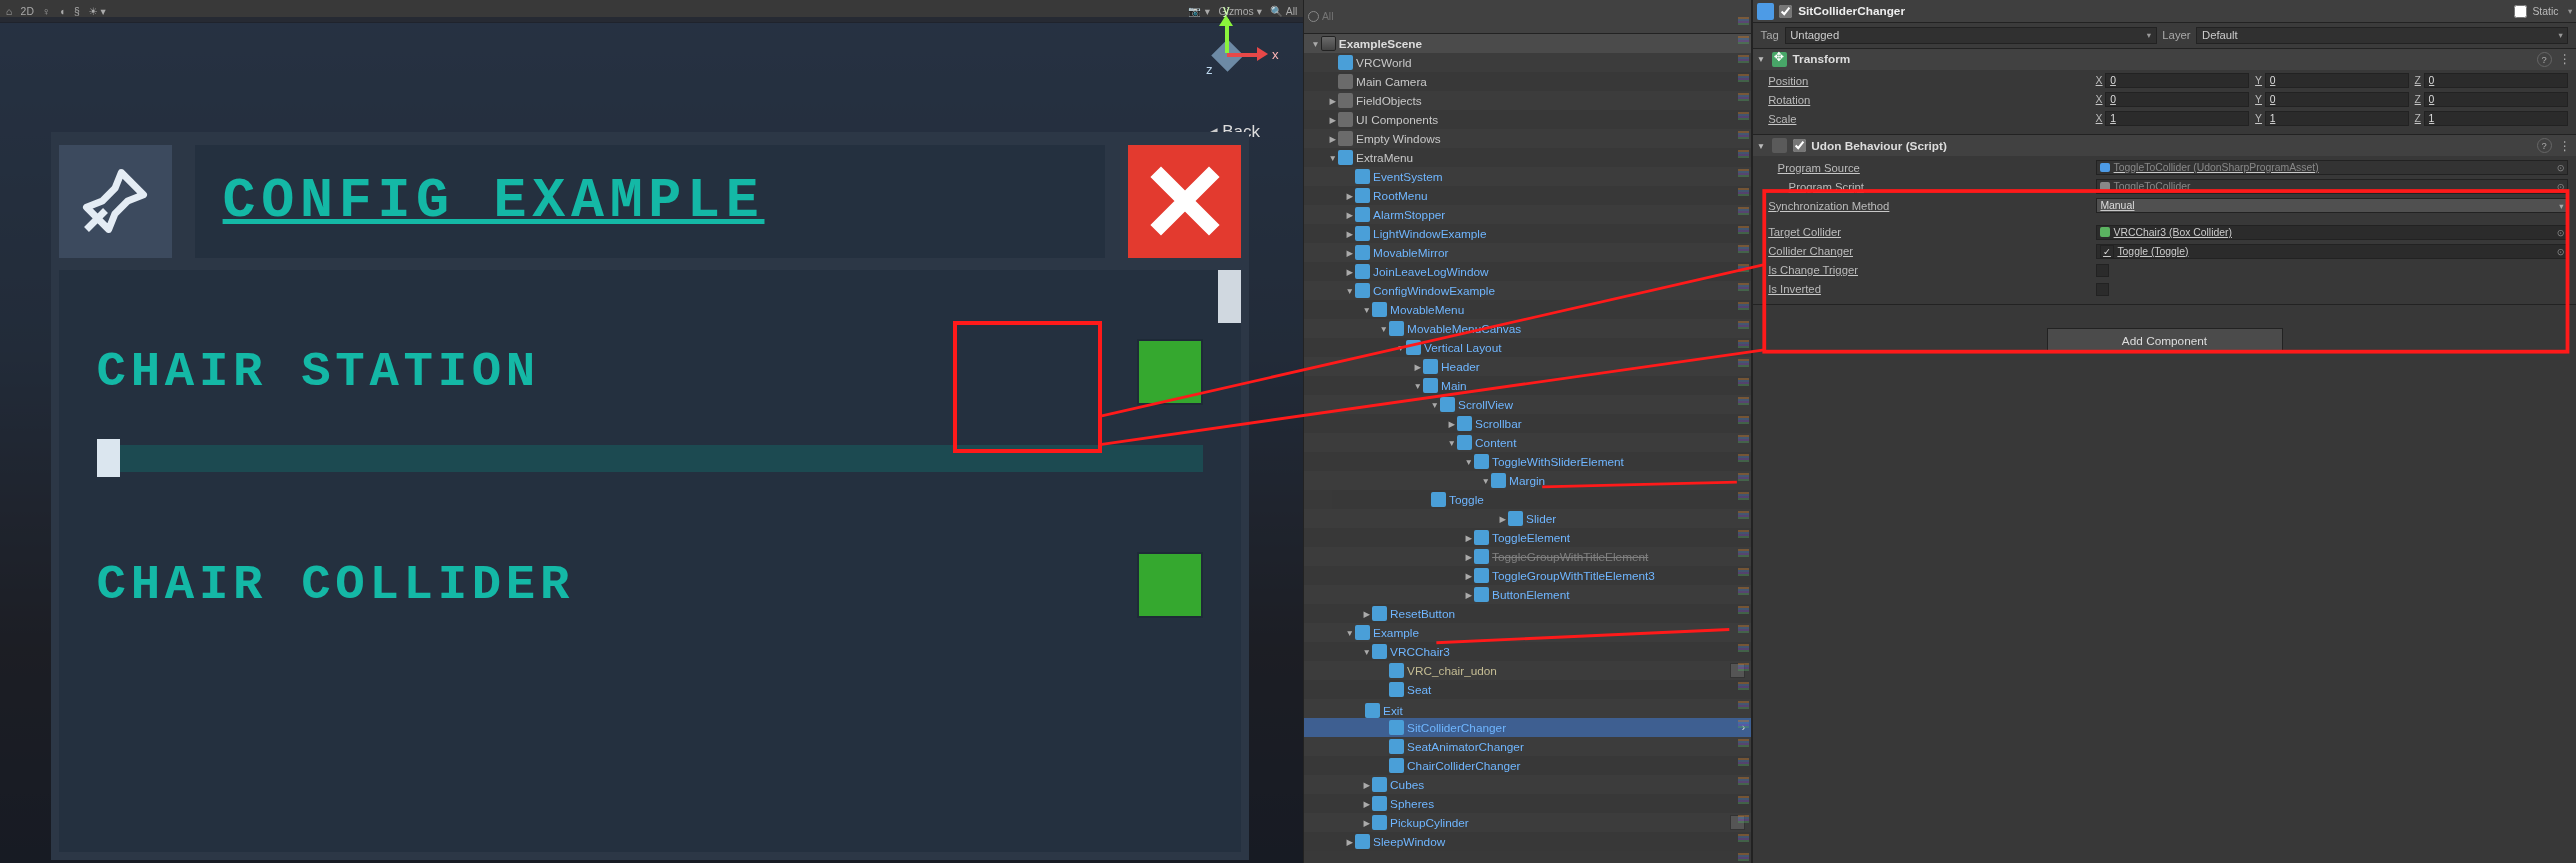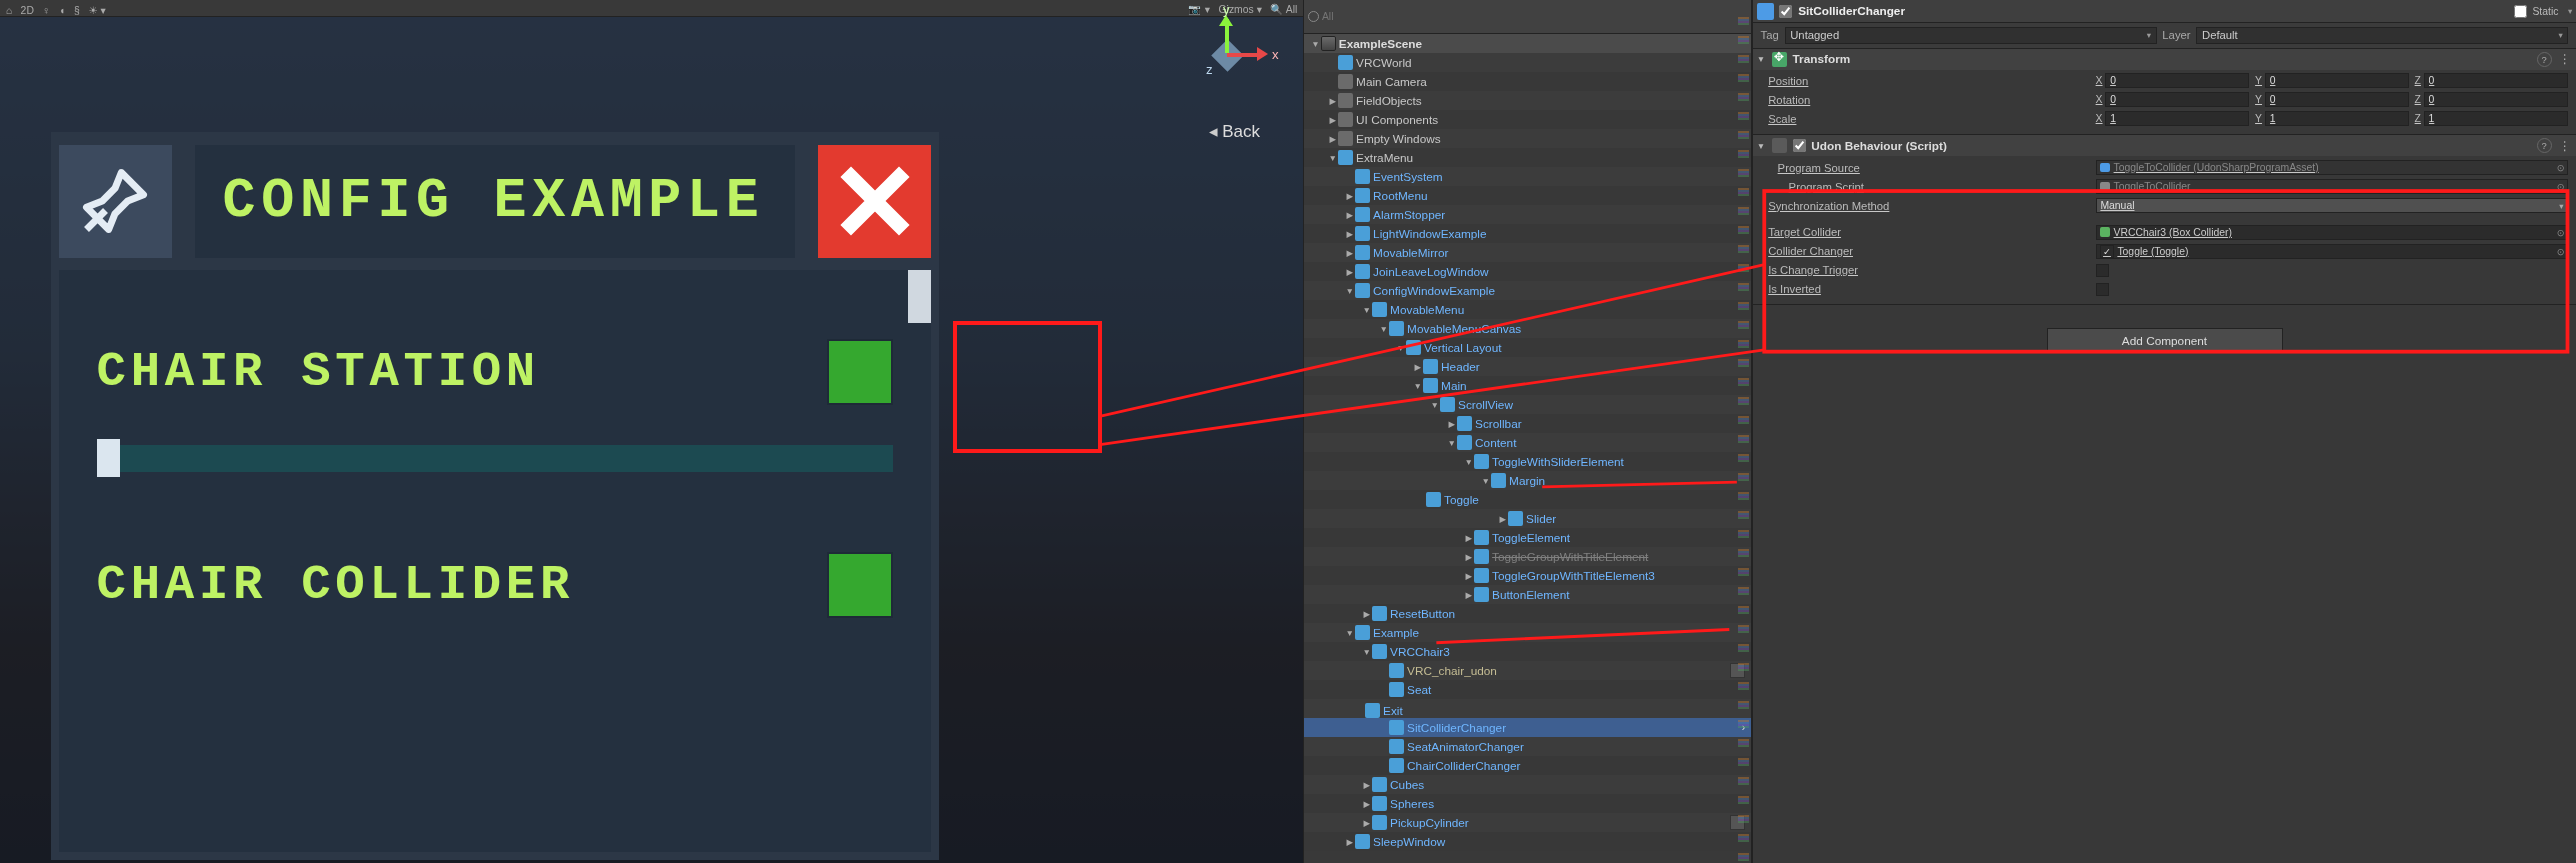--- a/index.html
+++ b/index.html
@@ -2,38 +2,38 @@
 <html style="font-size:15px"><head>
 <meta charset="utf-8">
 <style>
   * { margin:0; padding:0; box-sizing:border-box; }
   html,body { width:2576px; height:864px; background:#222; font-family:Arial,Helvetica,sans-serif; overflow:hidden; color:#ccc; }
   .root { display:flex; width:2576px; height:864px; }
 
   
   .sceneview { width:1303px; height:864px; position:relative; background:linear-gradient(to bottom,#2b4055 0%,#333a45 60%,#1a1a1a 100%); }
   .sceneview::before { content:""; position:absolute; inset:0; background:linear-gradient(to bottom,#3a5168 0%,#2d3d4c 40%,#1a130c 75%,#0b0a09 100%); }
-  .sceneview .toolbar { position:absolute; top:0; left:0; right:0; height:17px; background:#393939; border-bottom:0.9px solid #222; font-size:10.4px; color:#aaa; display:flex; align-items:flex-end; padding:0 5.7px; gap:13.2px; }
+  .sceneview .toolbar { position:absolute; top:0; left:0; right:0; height:23px; background:#393939; border-bottom:0.9px solid #222; font-size:10.4px; color:#aaa; display:flex; align-items:center; padding:0 5.7px; gap:13.2px; }
   .sceneview .toolbar span { white-space:nowrap; }
   .overlay-dim { position:absolute; left:0; top:17px; right:0; bottom:0; background:rgba(30,36,48,0.68); }
 
   .gizmo { position:absolute; right:38px; top:19px; width:76px; height:76px; }
   .gizmo .yaxis { position:absolute; left:36px; top:0; width:3.8px; height:34px; background:#8bf33c; }
   .gizmo .ycone { position:absolute; left:30px; top:-3.8px; width:0;height:0;border-left:7.6px solid transparent;border-right:7.6px solid transparent;border-bottom:11.3px solid #8bf33c; }
   .gizmo .ylab { position:absolute; left:34px; top:-17px; color:#d0ffb0; font-size:13.2px; }
   .gizmo .xaxis { position:absolute; left:38px; top:34px; width:32px; height:3.8px; background:#e74848; }
   .gizmo .xcone { position:absolute; left:68px; top:28px; width:0;height:0;border-top:7.6px solid transparent;border-bottom:7.6px solid transparent;border-left:11.3px solid #e74848; }
   .gizmo .xlab { position:absolute; left:83px; top:28px; color:#ffb6b6; font-size:13.2px; }
   .gizmo .zcube { position:absolute; left:26.5px; top:24.6px; width:23px; height:23px; background:#6d8aa5; transform:rotate(45deg); }
   .gizmo .zlab { position:absolute; left:17px; top:43px; color:#bcd7ee; font-size:13.2px; }
   .backlbl { position:absolute; right:43px; top:121px; color:#ddd; font-size:17px; }
   .backlbl::before { content:"◂ "; color:#ccc; }
 
   
-  .cfgpanel { position:absolute; left:51px; top:132px; width:888px; height:728px; background:#2c3746; color:#bef264; }
+  .cfgpanel { position:absolute; left:51px; top:132px; width:1198px; height:728px; background:#2c3746; color:#14b8a6;text-decoration:underline; }
   .cfgpanel .hdr { display:flex; align-items:center; gap:23px; height:123px; margin:7.6px; }
   .cfgpanel .pin { width:113px; height:113px; background:#3c4a5e; display:flex; align-items:center; justify-content:center; }
   .cfgpanel .pin svg { width:76px; height:76px; }
   .cfgpanel .title { flex:1; height:113px; display:flex; align-items:center; padding-left:28px; font-size:55px; letter-spacing:5.7px; font-family:"Courier New",monospace; font-weight:bold; background:#24303f; }
   .cfgpanel .closebtn { width:113px; height:113px; background:#e33a2f; display:flex; align-items:center; justify-content:center; }
   .cfgpanel .closebtn svg { width:72px; height:72px; }
   .cfgpanel .body { position:absolute; left:7.6px; right:7.6px; top:138px; bottom:7.6px; background:#24303f; padding:28px 38px; }
   .cfgpanel .body .scrollbar { position:absolute; right:0; top:0; width:23px; height:53px; background:#d0d8e0; }
   .cfgpanel .row { display:flex; align-items:center; height:94px; margin:26.5px 0; }
   .cfgpanel .row .lbl { flex:1; font-family:"Courier New",monospace; font-weight:bold; font-size:49px; letter-spacing:4.7px; }
@@ -292,21 +292,21 @@
         <li class="rowcolB" style="padding-left: 159px;">
           <span class="arrow">▼</span>
           <span class="ico ico-prefab"></span>
           <span class="label blue">ToggleWithSliderElement</span>
         </li>
         <li class="rowcolA" style="padding-left: 176px;">
           <span class="arrow">▼</span>
           <span class="ico ico-prefab"></span>
           <span class="label blue">Margin</span>
         </li>
-        <li class="rowcolB" style="padding-left: 111px;">
+        <li class="rowcolB" style="padding-left: 88px; margin-left: 28px;">
           <span class="arrow"></span>
           <span class="ico ico-prefab"></span>
           <span class="label blue">Toggle</span>
         </li>
         <li class="rowcolA" style="padding-left: 193px;">
           <span class="arrow">▶</span>
           <span class="ico ico-prefab"></span>
           <span class="label blue">Slider</span>
         </li>
         <li class="rowcolB" style="padding-left: 159px;">

